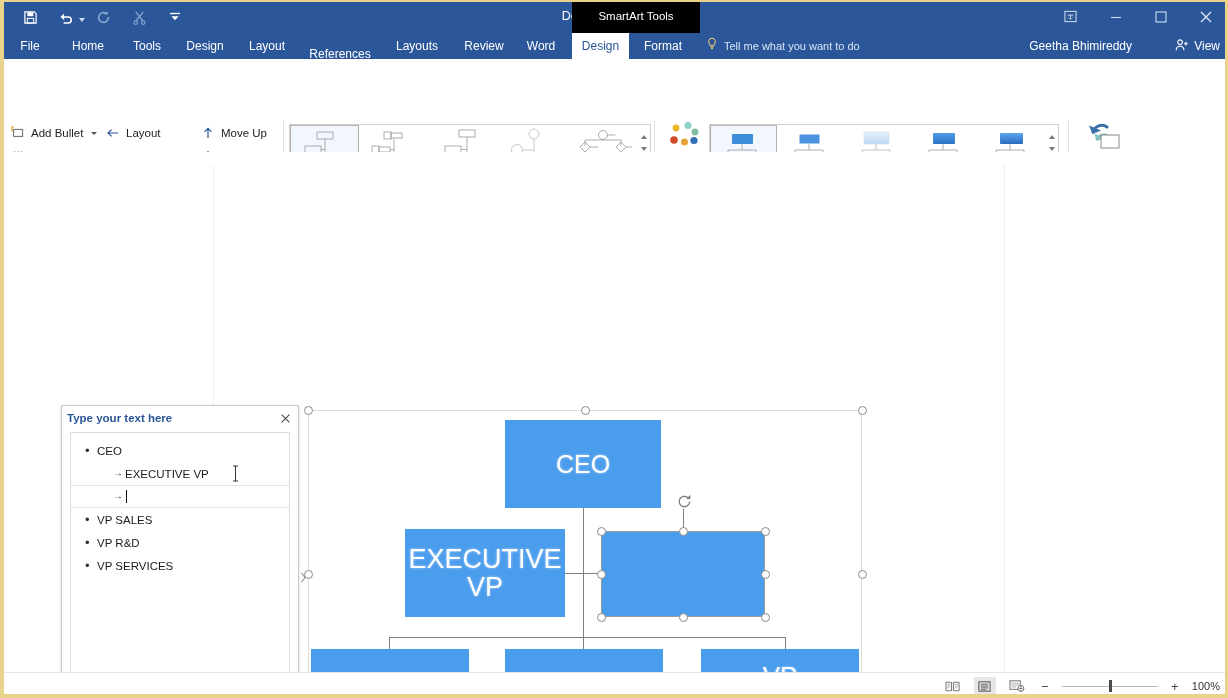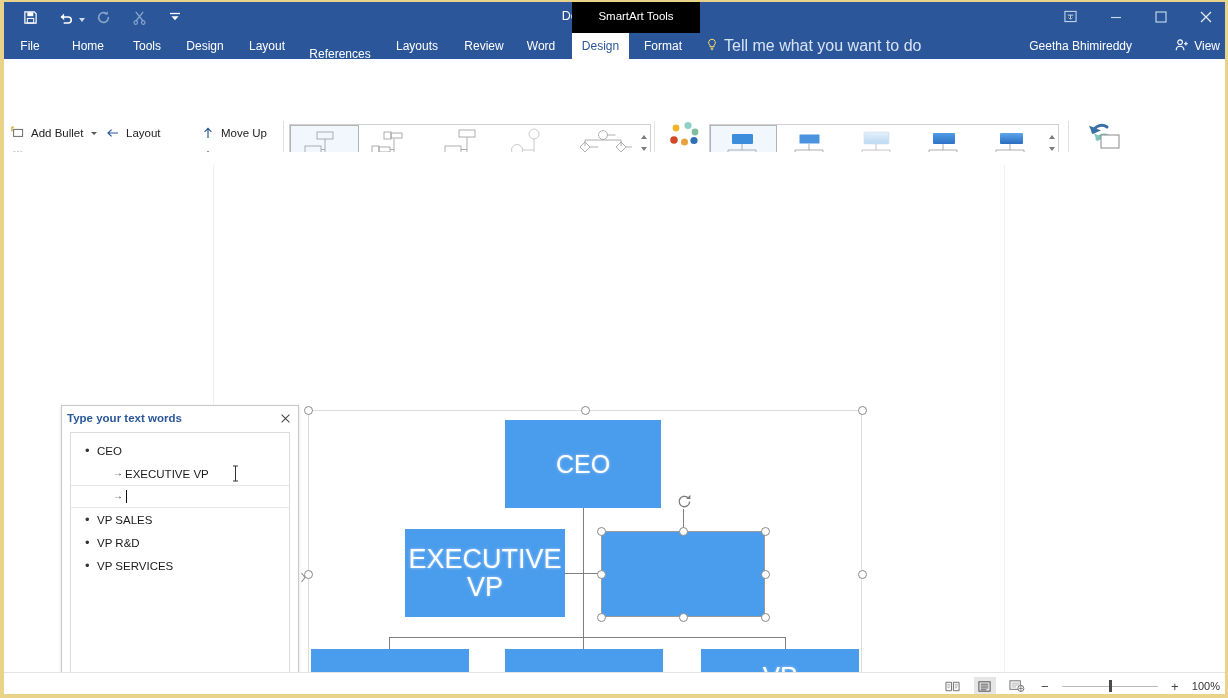--- a/index.html
+++ b/index.html
@@ -22,21 +22,21 @@
   .ctxtab{position:absolute;left:572px;top:0;width:128px;height:46px;background:#000000;}
   .ctxtab span{display:block;line-height:33px;text-align:center;color:#ffffff;font-size:11.5px;}
   .winbtns{position:absolute;right:0;top:0;height:33px;display:flex;align-items:center;}
   .winbtns .wb{width:45px;height:33px;display:flex;align-items:center;justify-content:center;color:#cddcef;}
   .winbtns .wb.close{color:#e9eef6;}
 
   
   .tabrow{position:absolute;left:0;top:33px;width:1228px;height:26px;background:#2b579a;}
   .tab{position:absolute;top:0;height:26px;line-height:26px;color:#ffffff;font-size:12px;text-align:center;cursor:default;}
   .tab.active{background:#ffffff;color:#2b579a;}
-  .tellme{position:absolute;left:706px;top:0;height:26px;line-height:26px;color:#d7e3f4;font-size:16px;display:flex;align-items:center;gap:6px;}
+  .tellme{position:absolute;left:706px;top:0;height:26px;line-height:26px;color:#d7e3f4;font-size:11px;display:flex;align-items:center;gap:6px;}
   .bulb{display:inline-block;}
   .userbox{position:absolute;right:96px;top:0;height:26px;line-height:26px;color:#ffffff;font-size:12px;}
   .sharebox{position:absolute;right:8px;top:0;height:26px;display:flex;align-items:center;gap:4px;color:#ffffff;font-size:12px;}
 
   
   .ribbon{position:absolute;left:0;top:59px;width:1228px;height:93px;background:#ffffff;border-bottom:1px solid #d4d4d4;}
   .grpsep{position:absolute;top:62px;width:1px;height:80px;background:#e1e1e1;}
   .grplabel{position:absolute;font-size:10.5px;color:#666;text-align:center;}
 
   
@@ -503,21 +503,21 @@
     </div>
   </div>
 
   <div class="canvas">
     <div class="page">
       <div class="watermark"></div>
     </div>
 
     <div class="textpane">
       <div class="tp-head">
-        <div class="tp-title">Type your text words</div>
+        <div class="tp-title">Type your text here</div>
         <div class="tp-close">
           <svg width="9" height="9" viewBox="0 0 9 9">
               <path d="M.6.6l7.8 7.8M8.4.6.6 8.4" stroke="#4a4a4a" stroke-width="1.1"></path>
             </svg>
         </div>
       </div>
 
       <div class="tp-body">
         <div class="tpline l1">
           <span class="bul">•</span>

